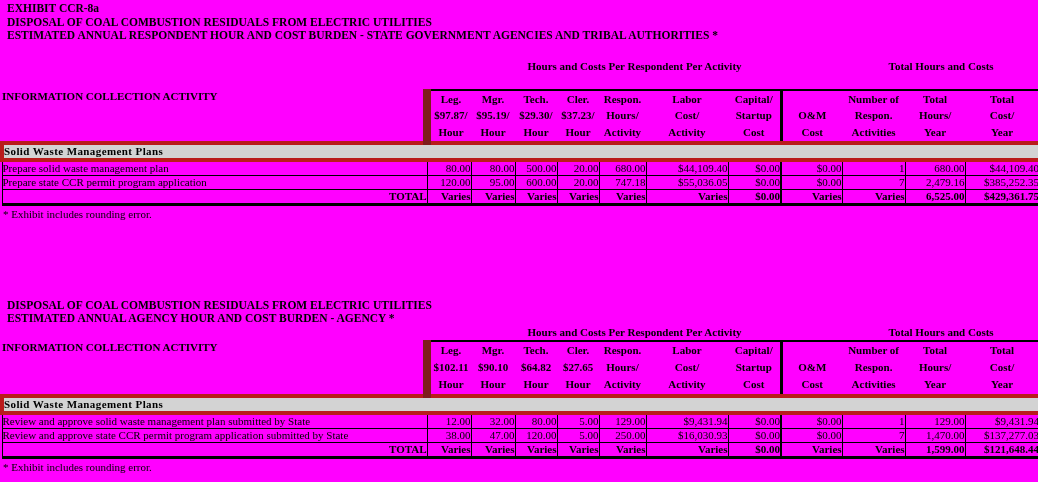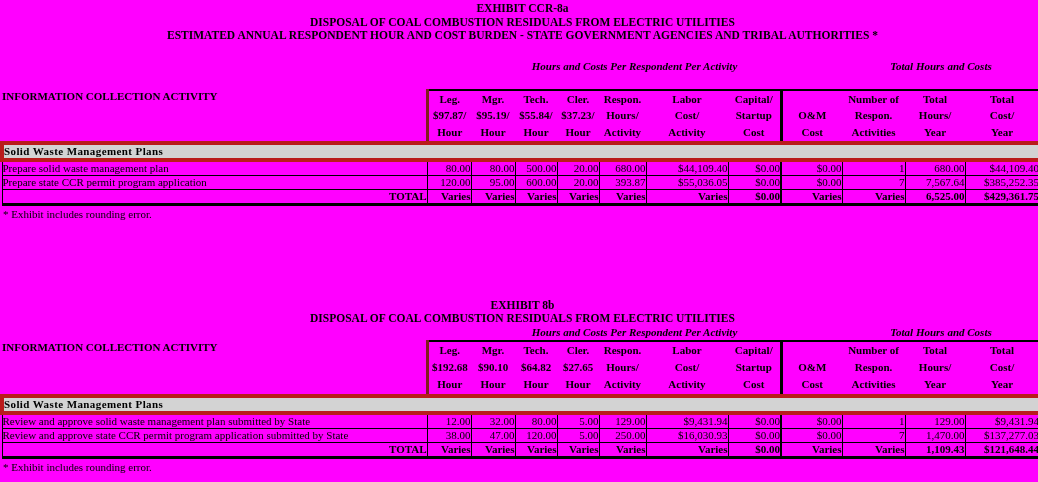--- a/index.html
+++ b/index.html
@@ -4,37 +4,37 @@
 <style>
   html,body{margin:0;padding:0;}
   body{
     width:1038px;height:482px;overflow:hidden;
     background:#FF00FF;color:#000;
     font-family:"Liberation Serif","DejaVu Serif",serif;
   }
   .exhibit{width:1038px;}
   .ex0{padding-top:2px;}
   .ex1{margin-top:78px;}
-  .titles{margin-left:7px;text-align:center;}
+  .titles{margin-left:7px;}
   .title{font-weight:bold;font-size:11.5px;line-height:13.5px;white-space:nowrap;}
   table.t{border-collapse:collapse;table-layout:fixed;width:1038px;}
   table.t td{padding:0;overflow:hidden;white-space:nowrap;font-size:11px;}
   
   .gr td{border:none;}
   .ex0 .gr td{height:46px;vertical-align:middle;}
   .ex1 .gr td{height:14px;vertical-align:top;}
-  .gh{font-weight:bold;text-align:center;font-size:11.5px;font-style:italic;}
+  .gh{font-weight:bold;text-align:center;font-size:11.5px;}
   
   .hr td{vertical-align:top;}
   .ex0 .hr td{height:50px;}
   .ex1 .hr td{height:52px;}
   .hc{border-top:2px solid #000;text-align:center;font-weight:bold;}
   .hl{line-height:16.5px;height:16.5px;}
   .ex1 .hl{line-height:17px;height:17px;}
-  .hr .c1{border-left:3px solid #7f1d1d;}
+  .hr .c1{border-left:8px solid #7f1d1d;}
   .hr .c8{border-left:3px solid #000;margin-top:30px;}
   .hr .c11{border-right:2px solid #000;}
   .info{vertical-align:bottom;font-weight:bold;padding-left:2px;}
   
   .sec td{background:#D3D3D3;border:4px solid #b91c1c;font-weight:bold;
           padding:1px 2px;font-size:11.5px;height:13px;letter-spacing:0.4px;}
   
   .dr td,.tt td{border:1px solid #000;height:13px;}
   .lab{padding-left:2px;text-align:left;}
   .num{text-align:right;padding-right:2px;}
@@ -82,21 +82,21 @@
               <div class="hl">$97.87/</div>
               <div class="hl">Hour</div>
             </td>
             <td class="hc c2">
               <div class="hl">Mgr.</div>
               <div class="hl">$95.19/</div>
               <div class="hl">Hour</div>
             </td>
             <td class="hc c3">
               <div class="hl">Tech.</div>
-              <div class="hl">$55.84/</div>
+              <div class="hl">$29.30/</div>
               <div class="hl">Hour</div>
             </td>
             <td class="hc c4">
               <div class="hl">Cler.</div>
               <div class="hl">$37.23/</div>
               <div class="hl">Hour</div>
             </td>
             <td class="hc c5">
               <div class="hl">Respon.</div>
               <div class="hl">Hours/</div>
@@ -149,26 +149,26 @@
             <td class="num c9">1</td>
             <td class="num c10">680.00</td>
             <td class="num c11">$44,109.40</td>
           </tr>
           <tr class="dr">
             <td class="lab">Prepare state CCR permit program application</td>
             <td class="num c1">120.00</td>
             <td class="num c2">95.00</td>
             <td class="num c3">600.00</td>
             <td class="num c4">20.00</td>
-            <td class="num c5">393.87</td>
+            <td class="num c5">747.18</td>
             <td class="num c6">$55,036.05</td>
             <td class="num c7">$0.00</td>
             <td class="num c8">$0.00</td>
             <td class="num c9">7</td>
-            <td class="num c10">7,567.64</td>
+            <td class="num c10">2,479.16</td>
             <td class="num c11">$385,252.35</td>
           </tr>
           <tr class="tt">
             <td class="lab total-lab">TOTAL</td>
             <td class="num c1">Varies</td>
             <td class="num c2">Varies</td>
             <td class="num c3">Varies</td>
             <td class="num c4">Varies</td>
             <td class="num c5">Varies</td>
             <td class="num c6">Varies</td>
@@ -177,22 +177,22 @@
             <td class="num c9">Varies</td>
             <td class="num c10">6,525.00</td>
             <td class="num c11">$429,361.75</td>
           </tr>
         </tbody>
       </table>
       <div class="footnote">* Exhibit includes rounding error.</div>
     </div>
     <div class="exhibit ex1">
       <div class="titles">
-        <div class="title">EXHIBIT 8b</div>
         <div class="title">DISPOSAL OF COAL COMBUSTION RESIDUALS FROM ELECTRIC UTILITIES</div>
+        <div class="title">ESTIMATED ANNUAL AGENCY HOUR AND COST BURDEN - AGENCY *</div>
       </div>
       <table class="t">
         <colgroup>
           <col style="width:425px">
           <col style="width:44px">
           <col style="width:44px">
           <col style="width:42px">
           <col style="width:42px">
           <col style="width:47px">
           <col style="width:82px">
@@ -205,21 +205,21 @@
         <tbody>
           <tr class="gr">
             <td></td>
             <td class="gh" colspan="8">Hours and Costs Per Respondent Per Activity</td>
             <td class="gh" colspan="3">Total Hours and Costs</td>
           </tr>
           <tr class="hr">
             <td class="c0 info">INFORMATION COLLECTION ACTIVITY</td>
             <td class="hc c1">
               <div class="hl">Leg.</div>
-              <div class="hl">$192.68</div>
+              <div class="hl">$102.11</div>
               <div class="hl">Hour</div>
             </td>
             <td class="hc c2">
               <div class="hl">Mgr.</div>
               <div class="hl">$90.10</div>
               <div class="hl">Hour</div>
             </td>
             <td class="hc c3">
               <div class="hl">Tech.</div>
               <div class="hl">$64.82</div>
@@ -301,20 +301,20 @@
             <td class="lab total-lab">TOTAL</td>
             <td class="num c1">Varies</td>
             <td class="num c2">Varies</td>
             <td class="num c3">Varies</td>
             <td class="num c4">Varies</td>
             <td class="num c5">Varies</td>
             <td class="num c6">Varies</td>
             <td class="num c7">$0.00</td>
             <td class="num c8">Varies</td>
             <td class="num c9">Varies</td>
-            <td class="num c10">1,109.43</td>
+            <td class="num c10">1,599.00</td>
             <td class="num c11">$121,648.44</td>
           </tr>
         </tbody>
       </table>
       <div class="footnote">* Exhibit includes rounding error.</div>
     </div>
   </div>
 
 </body></html>

